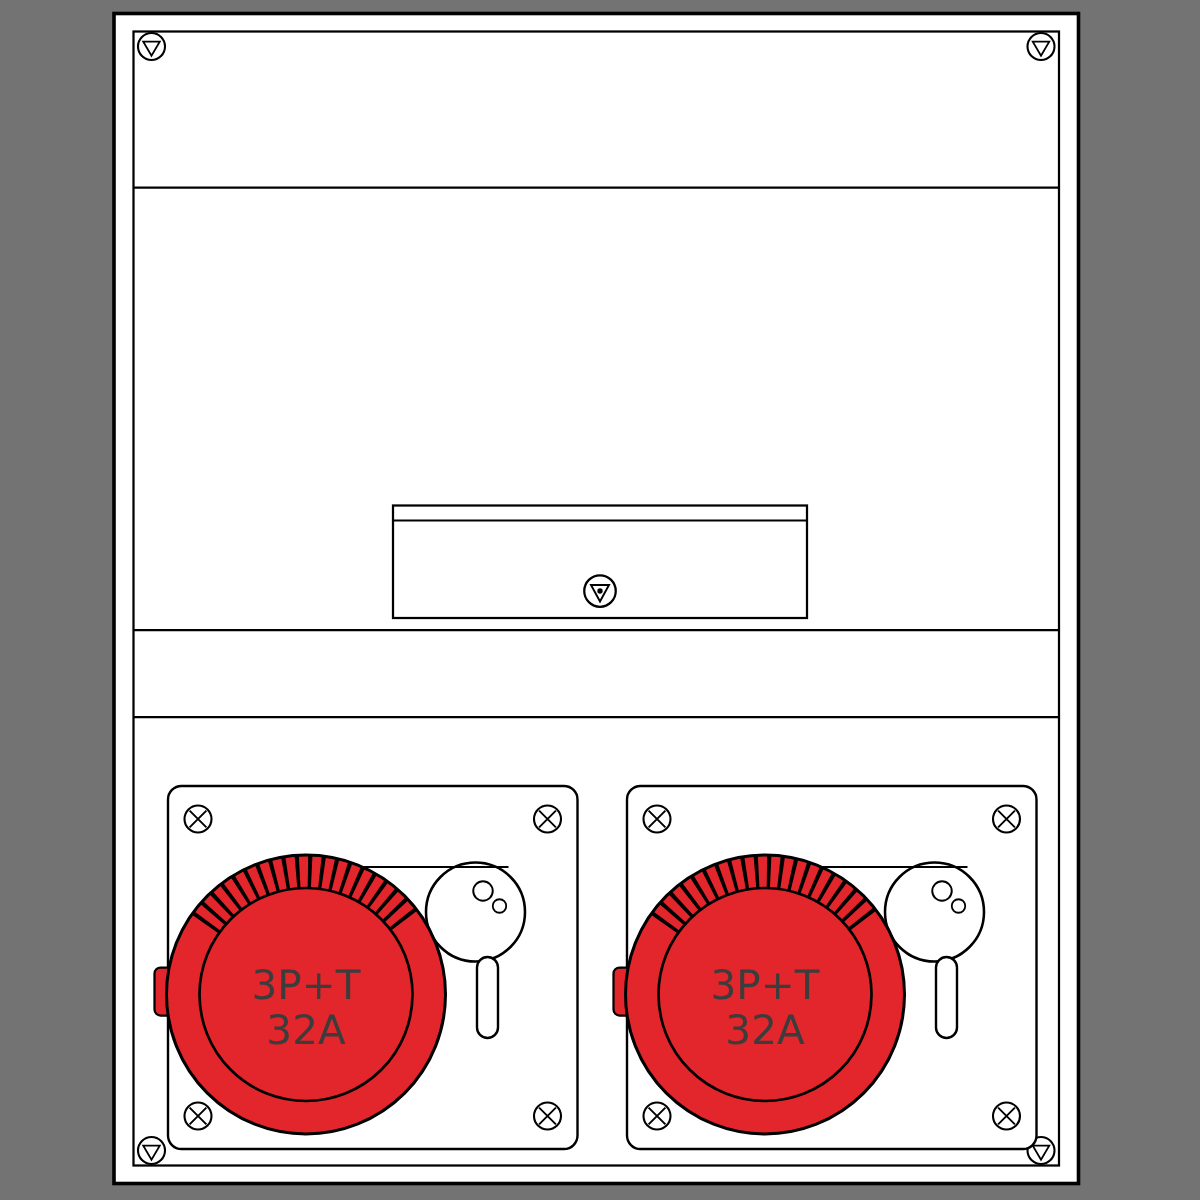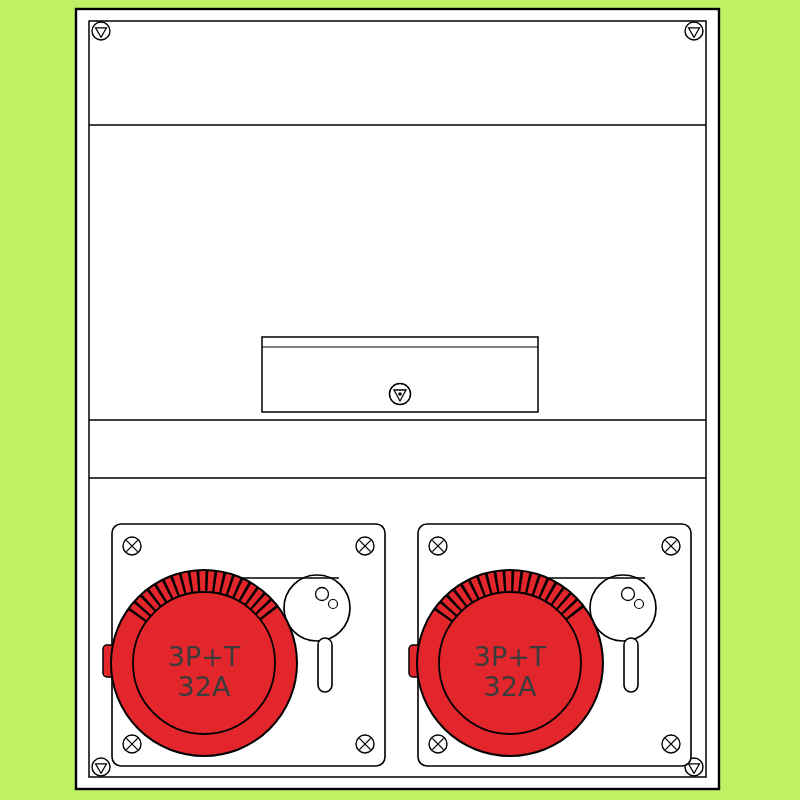--- a/index.html
+++ b/index.html
@@ -1,16 +1,16 @@
 <!DOCTYPE html>
 <html><head>
 <meta charset="utf-8">
 <style>
   html,body{margin:0;padding:0;background:#ffffff;}
-  .stage{position:relative;width:800px;height:800px;background:#bef264;font-family:"DejaVu Sans",sans-serif;}
+  .stage{position:relative;width:800px;height:800px;background:#737373;font-family:"DejaVu Sans",sans-serif;}
   svg{position:absolute;left:0;top:0;}
   svg line, svg rect, svg circle, svg path{vector-effect:none;}
   text.socket-label{font-family:"DejaVu Sans",sans-serif;font-size:27px;text-anchor:middle;}
 </style>
 </head>
 <body>
 
 <div class="stage">
 <svg width="800" height="800" viewBox="0 0 800 800">
 

